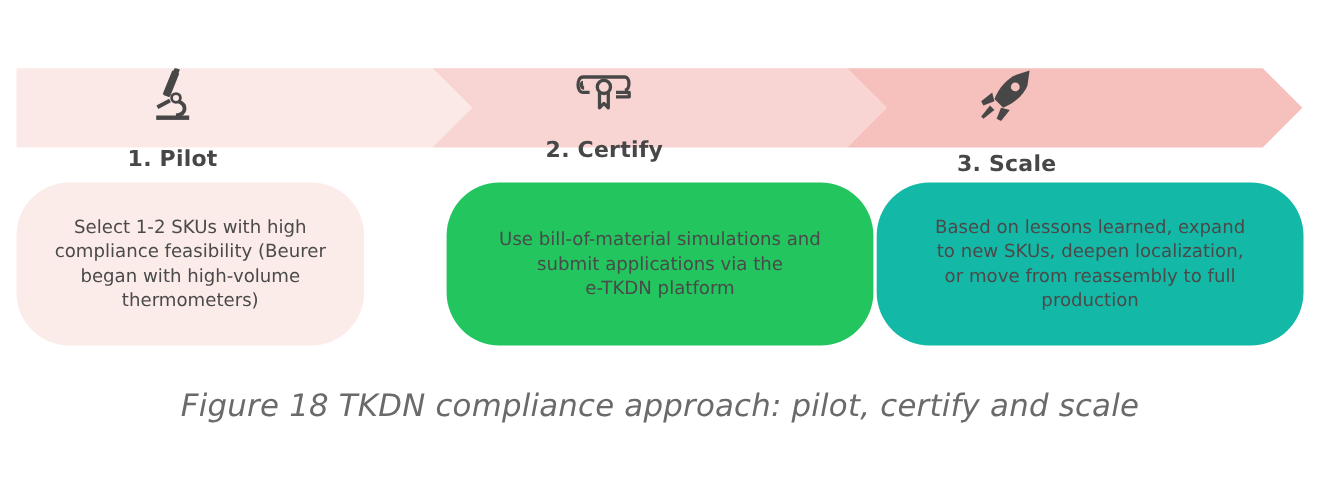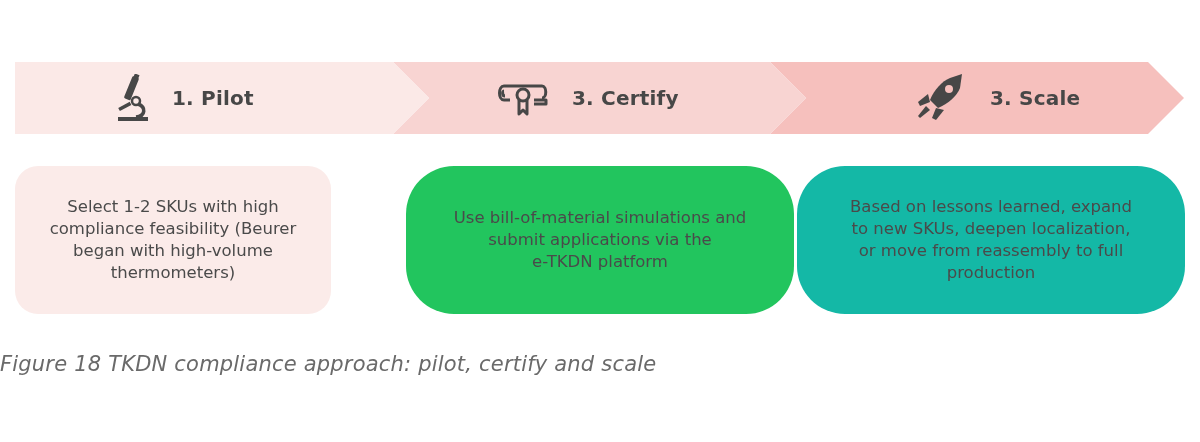--- a/index.html
+++ b/index.html
@@ -1,24 +1,24 @@
 <!DOCTYPE html>
 <html><head>
   <meta charset="utf-8">
   <style>
     html, body { margin: 0; padding: 0; background: #ffffff; }
     body { width: 1200px; height: 442px; position: relative; overflow: hidden; font-family: "Liberation Sans", sans-serif; }
     .band { position: absolute; left: 0; top: 0; width: 1200px; height: 442px; }
     .band svg { position: absolute; left: 0; top: 0; }
-    .step-label { position: absolute; top: 62px; height: 72px; display: flex; align-items: center; gap: 22px; color: #474747; }
+    .step-label { position: absolute; top: 62px; height: 72px; display: flex; align-items: center; gap: 22px; color: #474747; flex-direction: column; }
     .step-title { font-family: "DejaVu Sans", sans-serif; font-weight: bold; font-size: 20px; color: #474747; letter-spacing: 0.2px; }
     .icon { display: inline-flex; align-items: center; justify-content: center; }
     .card { position: absolute; top: 166px; height: 148px; border-radius: 48px; display: flex; align-items: center; justify-content: center; text-align: center; box-sizing: border-box; padding: 0 28px; }
     .card-text { font-family: "DejaVu Sans", sans-serif; font-size: 16.5px; line-height: 22px; color: #4a4a4a; white-space: pre-line; }
-    .caption { position: absolute; top: 352px; left: 0; width: 1200px; font-family: "DejaVu Sans", sans-serif; font-style: italic; font-size: 21px; color: #6a6a6a; font-weight: 300; letter-spacing: 0.2px; }
+    .caption { position: absolute; top: 352px; left: 0; width: 1200px; text-align: center; font-family: "DejaVu Sans", sans-serif; font-style: italic; font-size: 28px; color: #6a6a6a; font-weight: 300; letter-spacing: 0.2px; }
   </style>
 </head>
 <body>
 
 <div class="band">
   <svg width="1200" height="442" viewBox="0 0 1200 442">
 
     <polygon points="770,62 1148,62 1184,98 1148,134 770,134 806,98" fill="#f6c0bd"></polygon>
 
     <polygon points="393,62 770,62 806,98 770,134 393,134 429,98" fill="#f8d4d2"></polygon>
@@ -57,42 +57,42 @@
         <path d="M8 8 C2 8, 2 22, 8 22 H14"></path>
         <path d="M8 13 C6 13, 6 18, 9 18"></path>
         <path d="M38 22 H50 V26 H38"></path>
 
         <circle cx="27" cy="17" r="6"></circle>
 
         <path d="M23 22 V36 L27 32 L31 36 V22"></path>
       </g>
     </svg>
   </span>
-  <span class="step-title">3. Certify</span>
+  <span class="step-title">2. Certify</span>
 </div>
 
-<div class="step-label" style="left:914px;">
+<div class="step-label" style="left:870px;">
   <span class="icon">
     <svg width="54" height="52" viewBox="0 0 54 52">
       <g fill="#474747">
 
         <path d="M48 2 L36 6 C28 9, 20 18, 16 28 L24 36 C34 32, 43 24, 46 16 Z"></path>
 
         <path d="M14 22 L4 30 L6 34 L16 30 Z"></path>
         <path d="M30 38 L22 48 L18 46 L22 36 Z"></path>
 
         <path d="M12 34 L4 44 L6 46 L16 38 Z"></path>
       </g>
       <circle cx="35" cy="17" r="4" fill="#f6c0bd"></circle>
     </svg>
   </span>
   <span class="step-title">3. Scale</span>
 </div>
 
-<div class="card" style="left:15px; width:316px; background:#fbebe9;border-radius:23px;">
+<div class="card" style="left:15px; width:316px; background:#fbebe9;">
   <div class="card-text">Select 1-2 SKUs with high
 compliance feasibility (Beurer
 began with high-volume
 thermometers)</div>
 </div>
 
 <div class="card" style="left:406px; width:388px; background:#22c55e;">
   <div class="card-text">Use bill-of-material simulations and
 submit applications via the
 e-TKDN platform</div>

